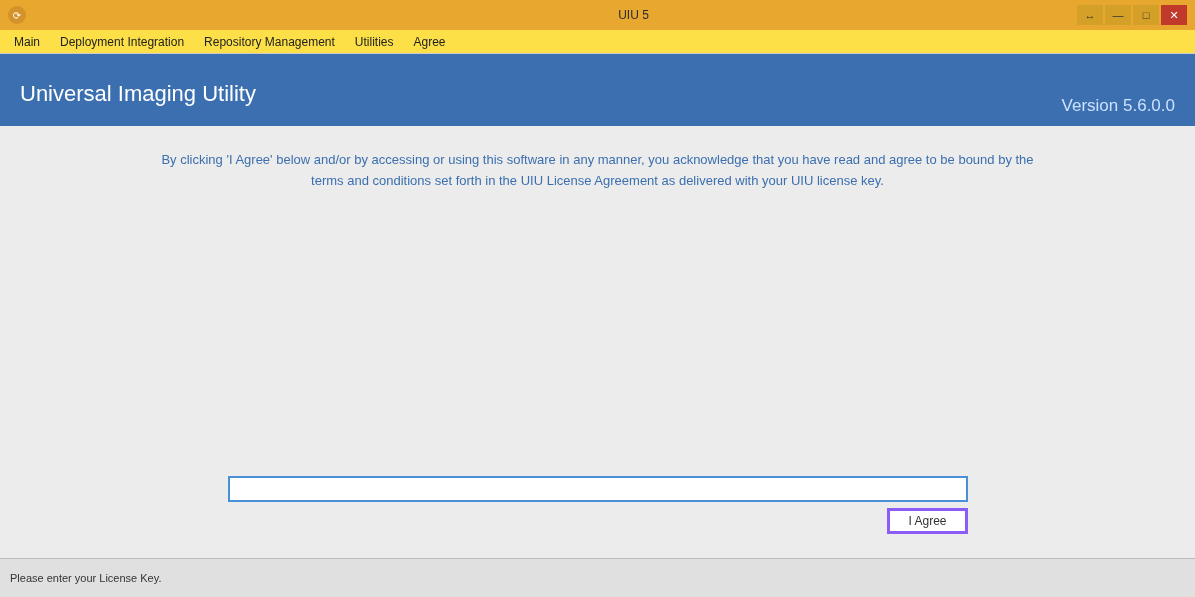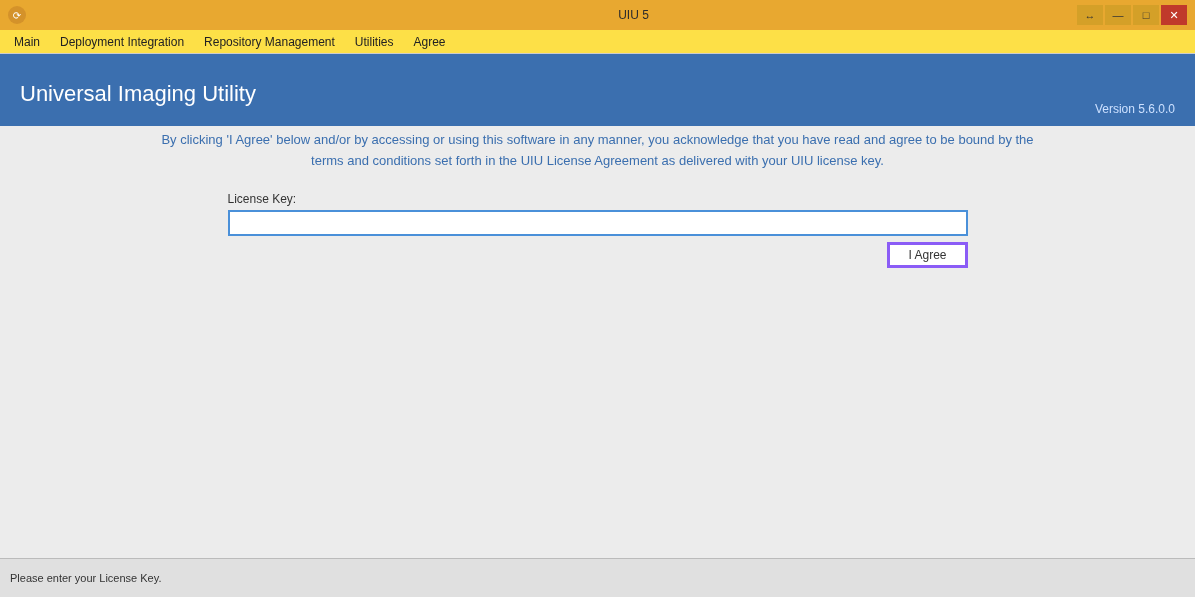--- a/index.html
+++ b/index.html
@@ -113,33 +113,33 @@
     }
 
     .banner-title {
       color: white;
       font-size: 22px;
       font-weight: 500;
     }
 
     .banner-version {
       color: #cce0ff;
-      font-size: 12px;
+      font-size: 17px;
       align-self: flex-end;
     }
 
     
     .main-content {
       flex: 1;
       background: #ececec;
       display: flex;
       flex-direction: column;
       align-items: center;
-      justify-content: flex-start;
-      padding: 4px;
+      justify-content: space-between;
+      padding: 24px;
     }
 
     .agreement-text {
       color: #3b6faf;
       font-size: 13px;
       text-align: center;
       max-width: 900px;
       line-height: 1.6;
       margin-bottom: 20px;
     }
@@ -220,21 +220,20 @@
 </div>
 
 <div class="header-banner">
   <span class="banner-title">Universal Imaging Utility</span>
   <span class="banner-version">Version 5.6.0.0</span>
 </div>
 
 <div class="main-content">
   <p class="agreement-text">By clicking 'I Agree' below and/or by accessing or using this software in any manner, you acknowledge that you have read and agree to be bound by the terms and conditions set forth in the UIU License Agreement as delivered with your UIU license key.</p>
   <div class="form-area">
-    <div class="license-label">License Key:</div>
     <input class="license-input" type="text" style="">
     <div class="agree-btn-row">
       <button class="agree-btn">I Agree</button>
     </div>
   </div>
 </div>
 
 <div class="status-bar">
   <span class="status-text">Please enter your License Key.</span>
 </div>

